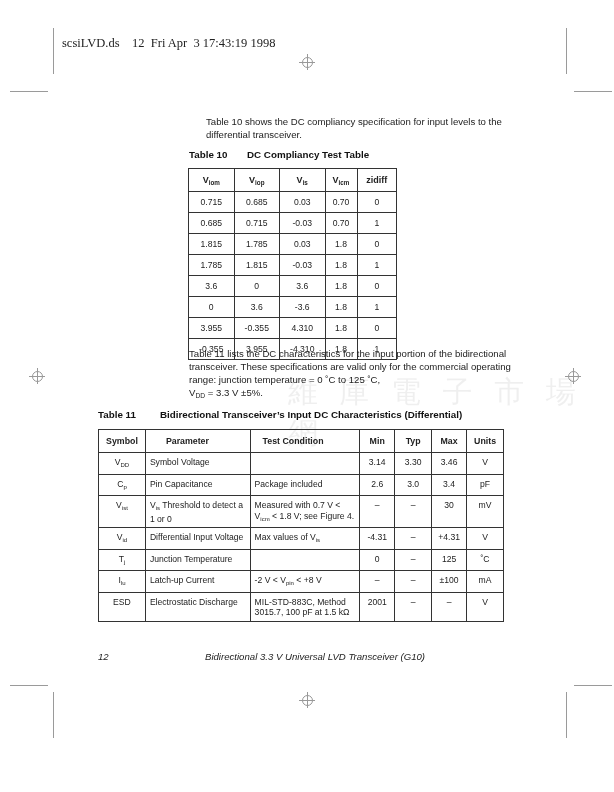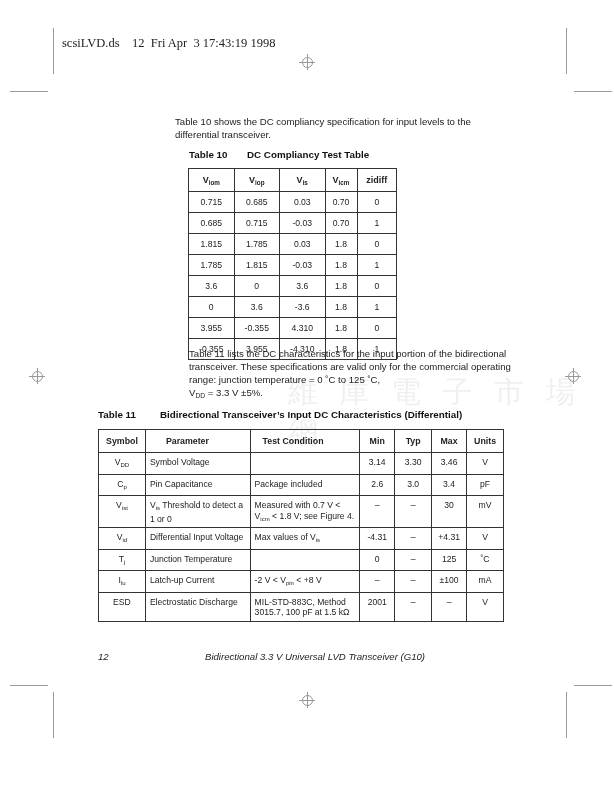--- a/index.html
+++ b/index.html
@@ -56,21 +56,21 @@
     <div class="v"></div>
   </div>
 <div class="cross" style="left:299px;top:692px;">
     <div class="c"></div>
     <div class="h"></div>
     <div class="v"></div>
   </div>
 
 <div class="hdr">scsiLVD.ds    12  Fri Apr  3 17:43:19 1998</div>
 
-<div class="para" style="left:175px;top:115px;width:320px;">Table 10 shows the DC compliancy specification for input levels to the differential transceiver.</div>
+<div class="para" style="left:206px;top:115px;width:320px;">Table 10 shows the DC compliancy specification for input levels to the differential transceiver.</div>
 
 <div class="caption" style="left:189px;top:149px;">
   <span style="display:inline-block;width:58px;">Table 10</span><span>DC Compliancy Test Table</span>
 </div>
 
 <table id="t10">
   <thead>
     <tr id="t10-head">
         <th><span>V</span><sub>iom</sub></th>
         <th><span>V</span><sub>iop</sub></th>

